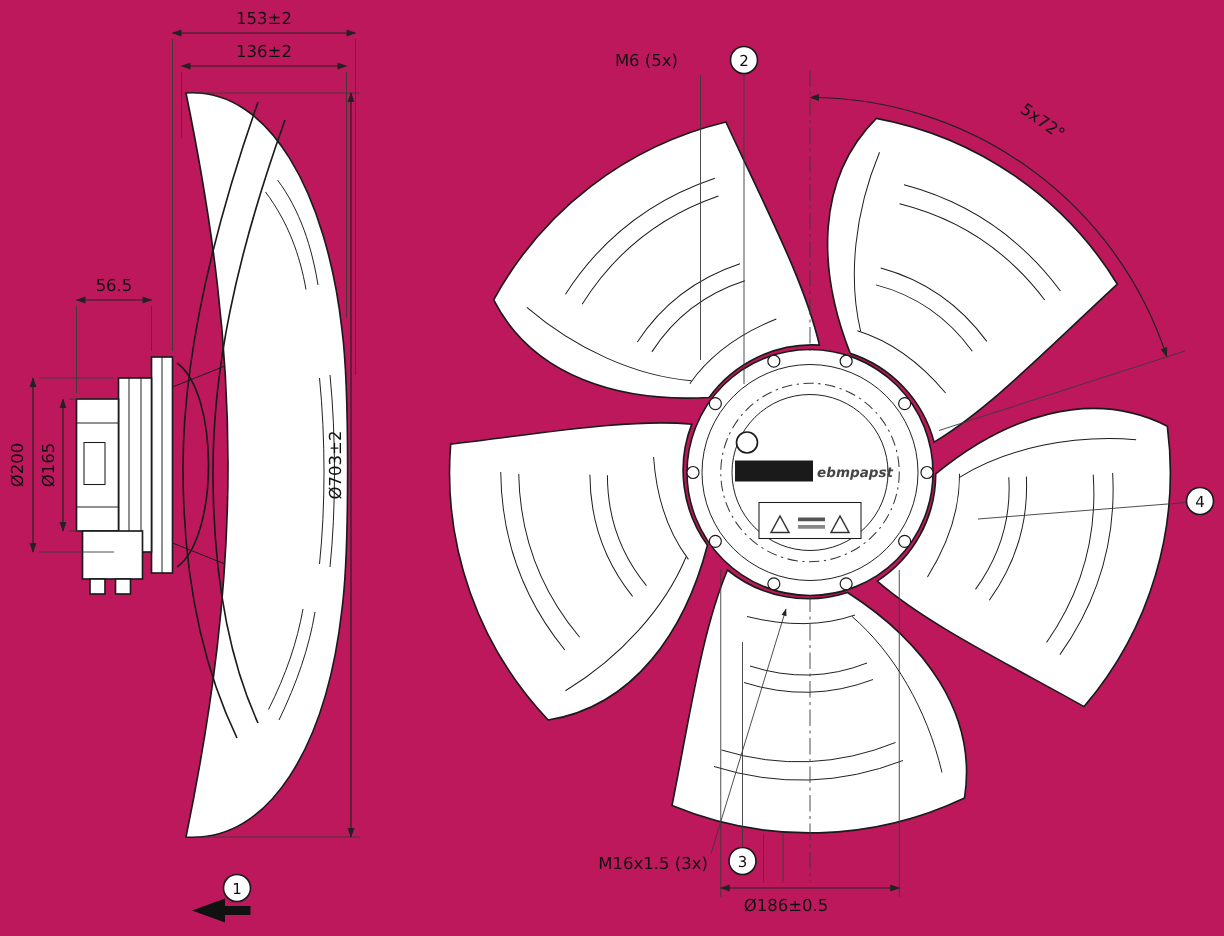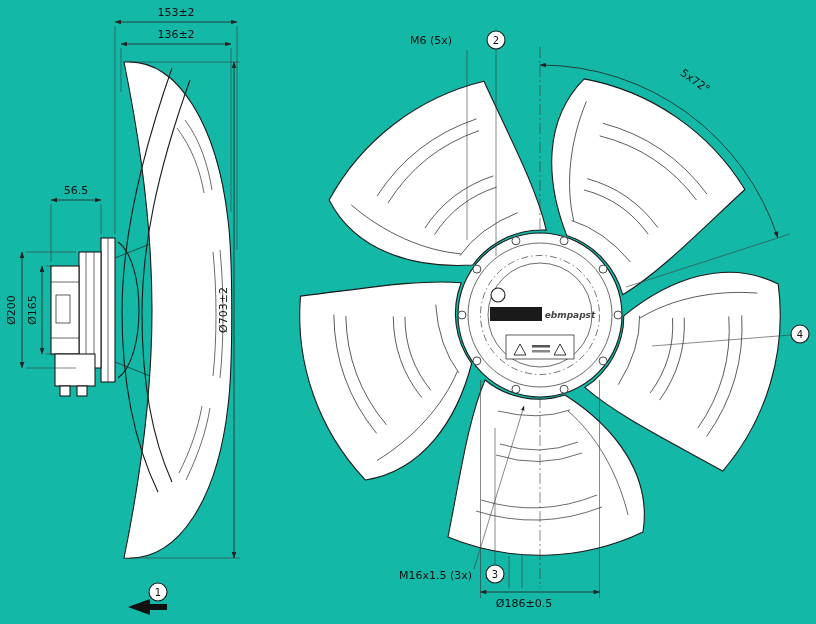--- a/index.html
+++ b/index.html
@@ -1,16 +1,16 @@
 <!DOCTYPE html>
 <html><head>
 <meta charset="utf-8">
 <style>
   html,body{margin:0;padding:0;background:#fff;}
-  .canvas{position:relative;width:816px;height:624px;background:#14b8a6;overflow:hidden;}
+  .canvas{position:relative;width:816px;height:624px;background:#be185d;overflow:hidden;}
   svg{display:block;}
   svg text{font-family:"DejaVu Sans","Liberation Sans",sans-serif;}
   .part{fill:#ffffff;stroke:#1b1b1b;stroke-width:1.1;}
   .part.thin{stroke-width:.7;}
   .line{fill:none;stroke:#1b1b1b;stroke-width:1.1;}
   .thin{stroke-width:.65;}
   .hole{fill:#ffffff;stroke:#1b1b1b;stroke-width:.8;}
   .ext{stroke:#3a3a3a;stroke-width:.6;fill:none;}
   .dim{stroke:#222222;stroke-width:.8;fill:none;}
   .dash{stroke:#3a3a3a;stroke-width:.7;stroke-dasharray:7 3 1.5 3;fill:none;}

